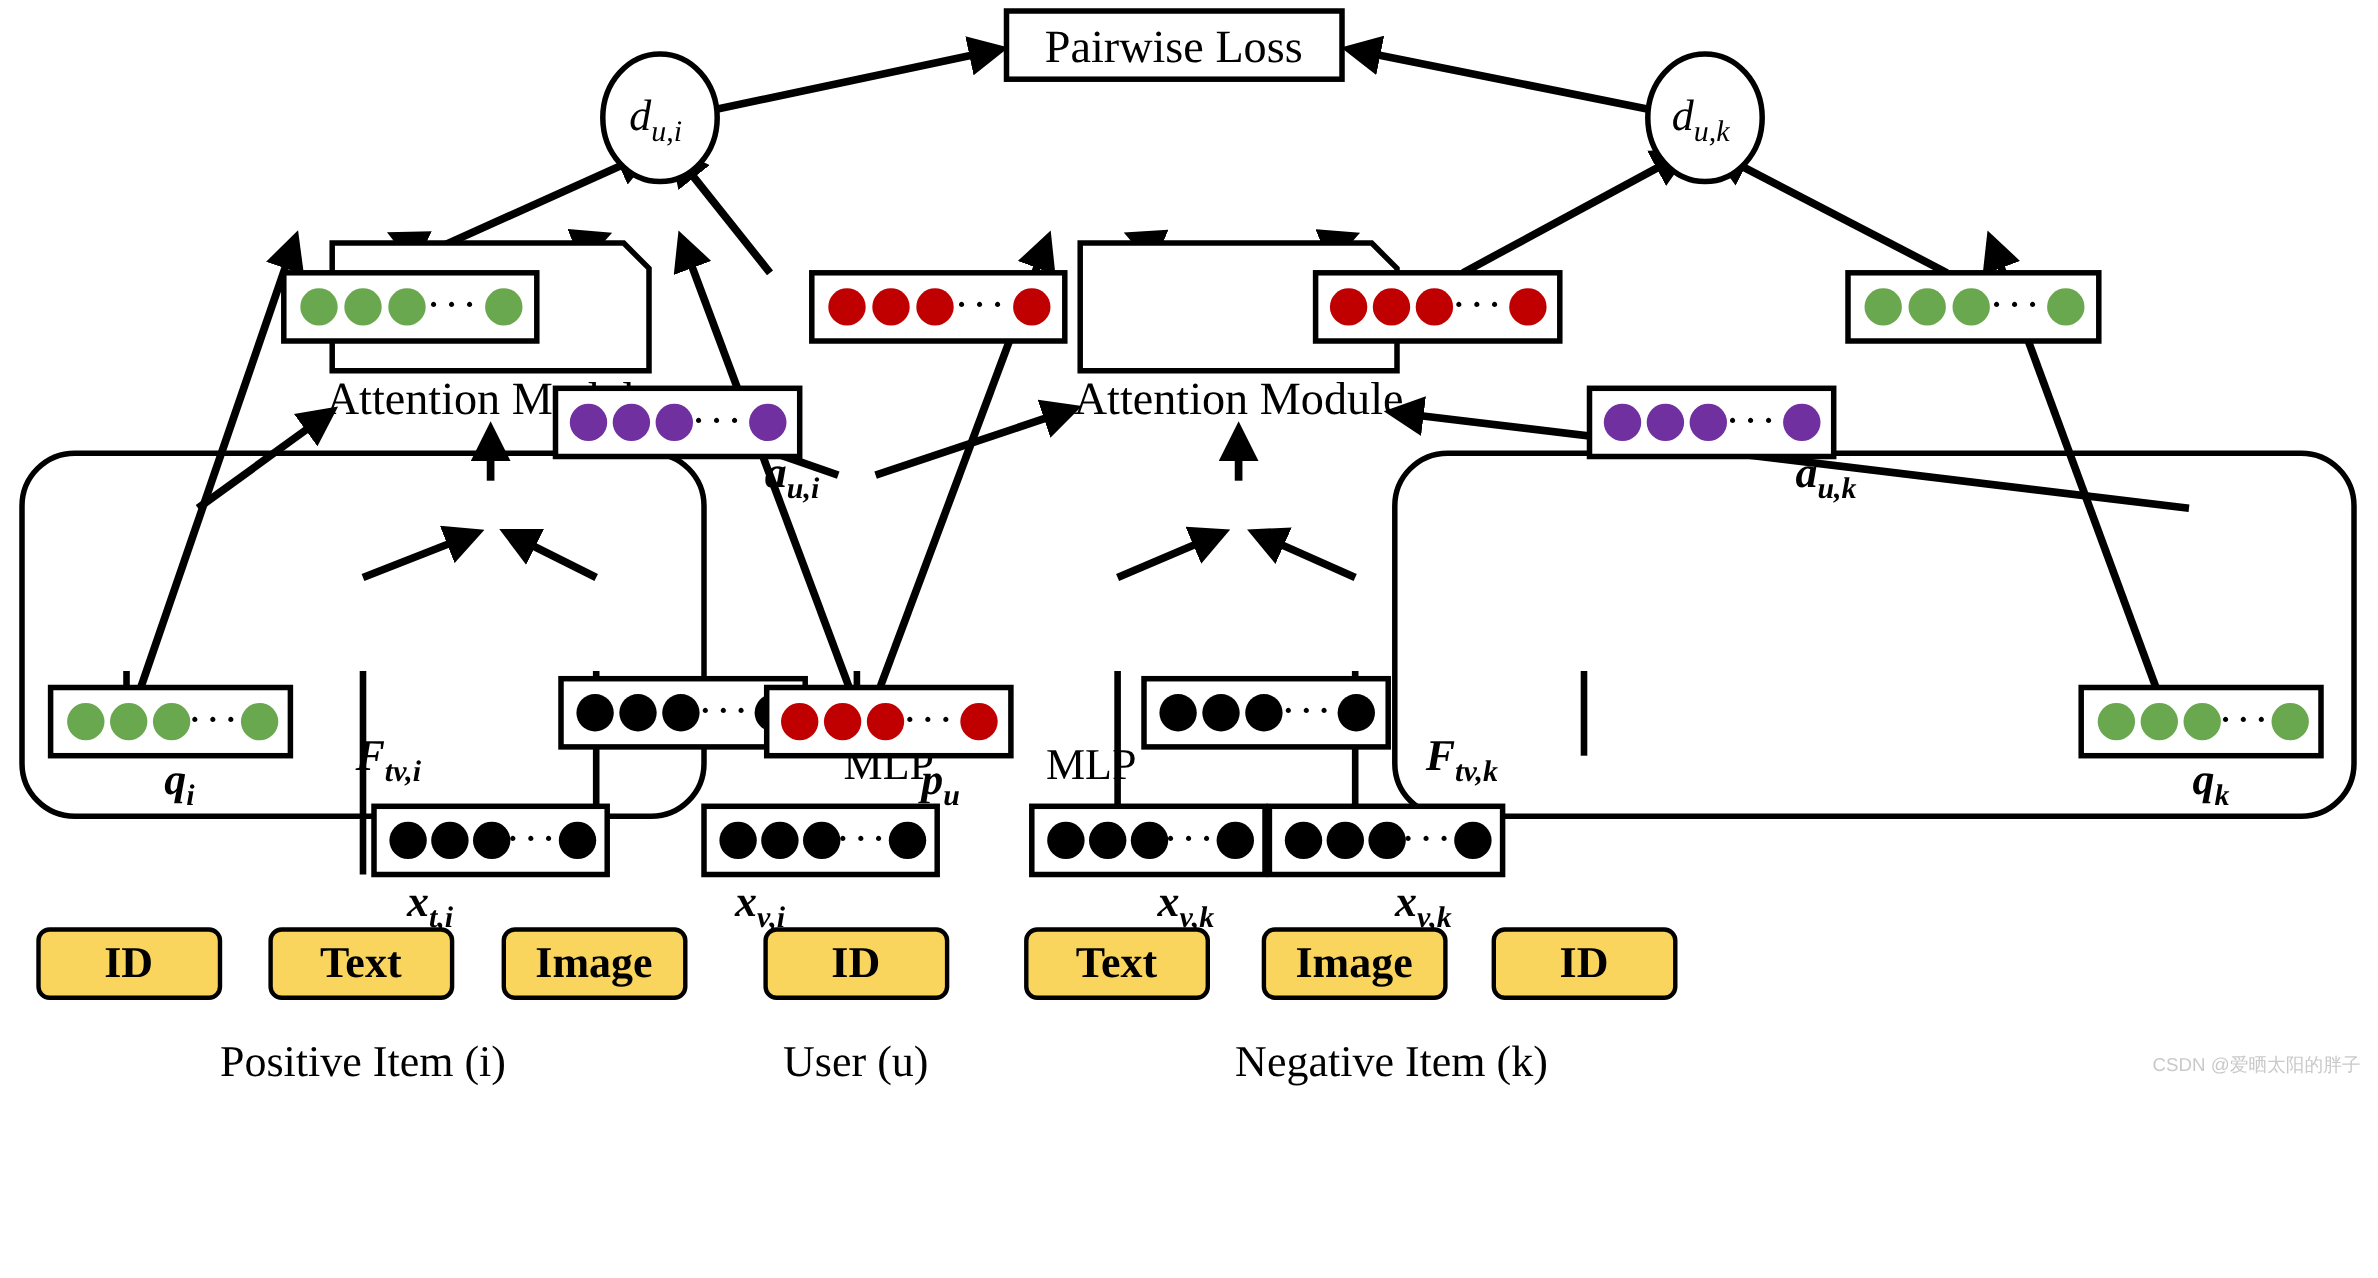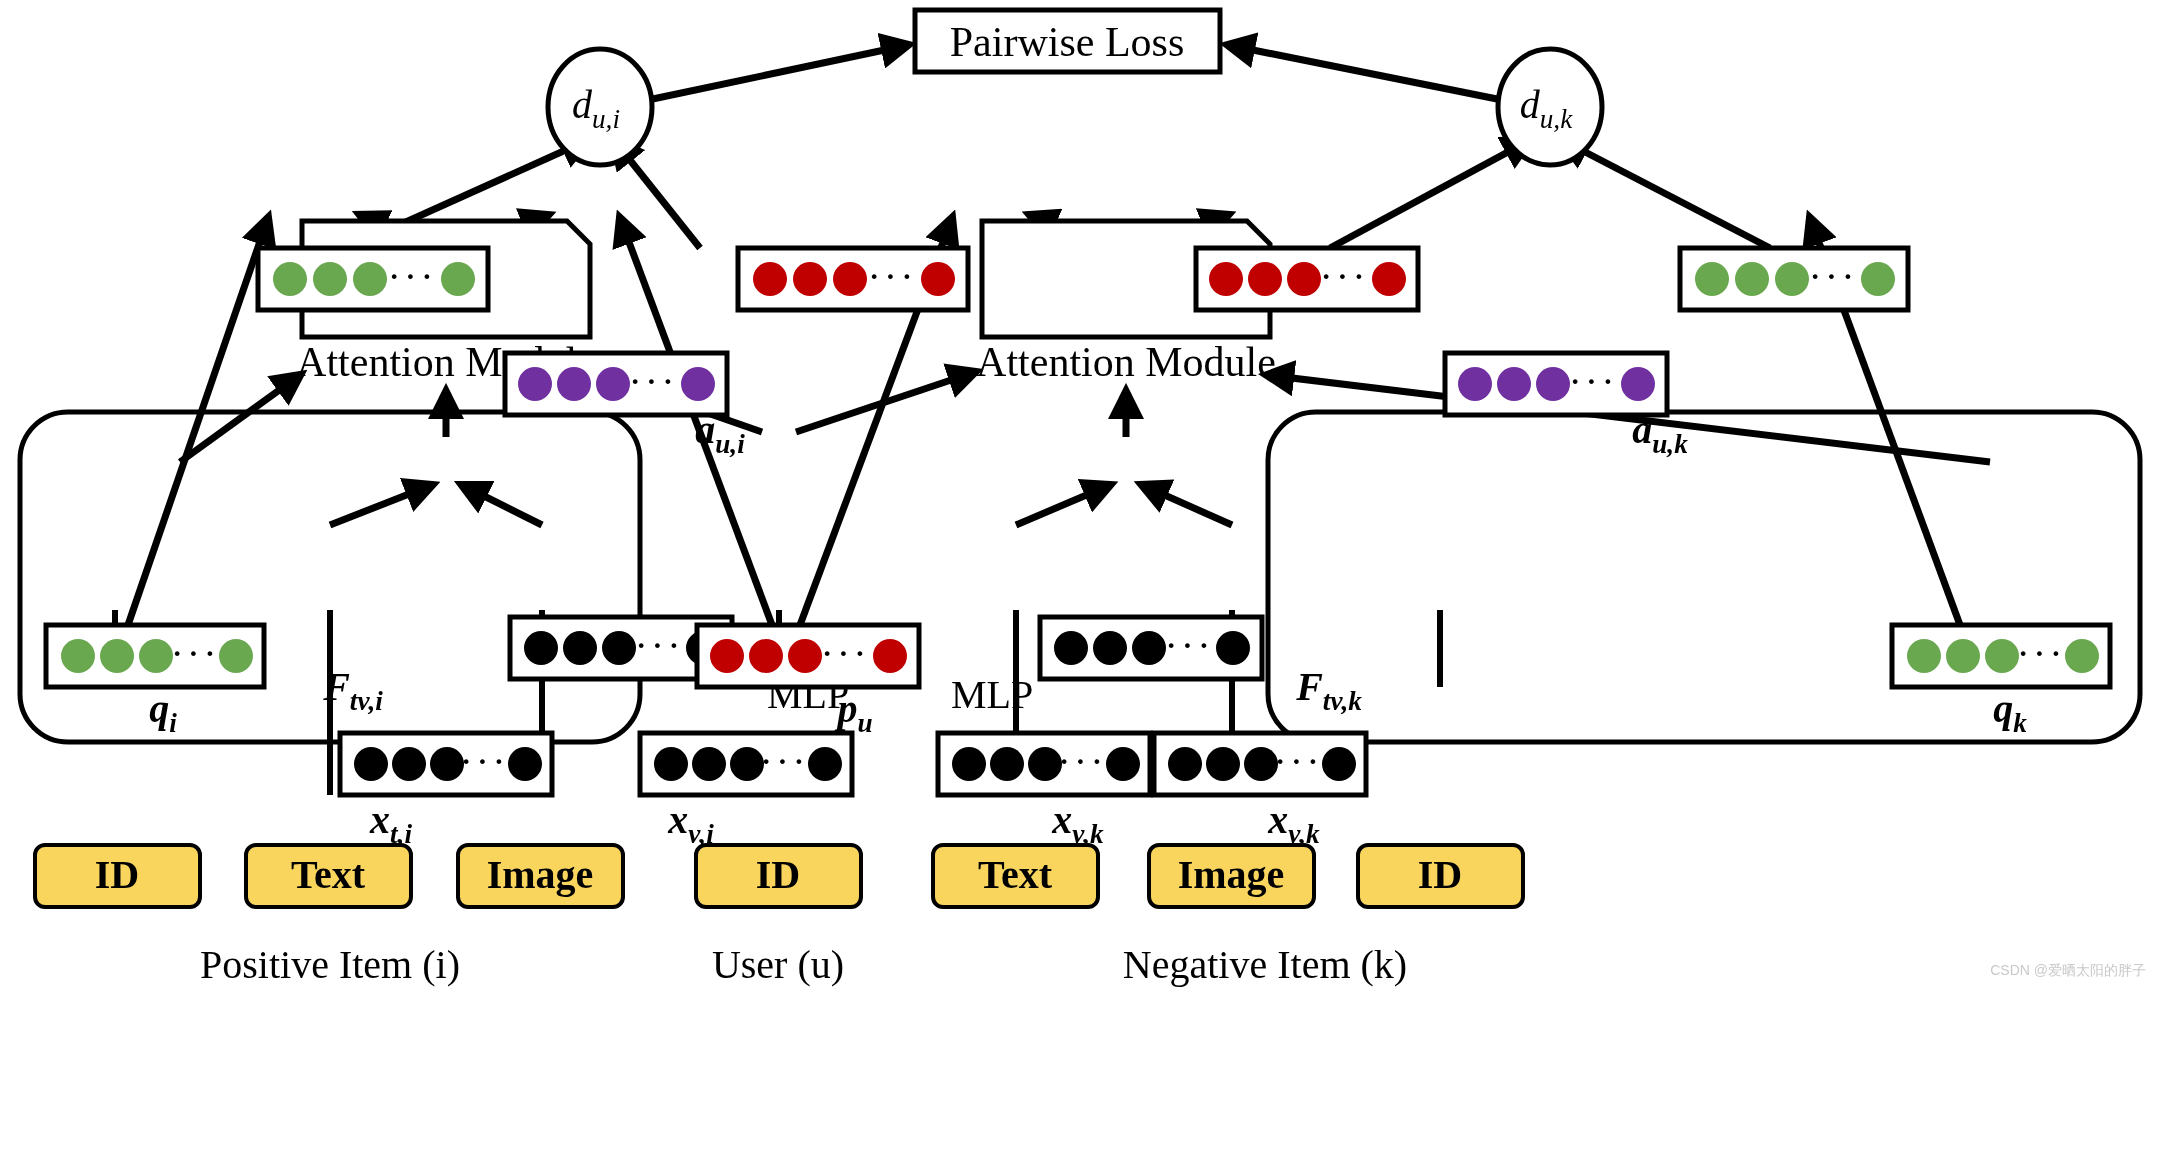--- a/index.html
+++ b/index.html
@@ -108,21 +108,21 @@
     font-size: 45px;
     font-weight: bold;
     color: #000000;
     letter-spacing: 0.3px;
   }
   .watermark {
     position: absolute;
     right: 16px;
     bottom: 8px;
     font-family: "Liberation Sans", "DejaVu Sans", sans-serif;
-    font-size: 14px;
+    font-size: 17px;
     color: #c9c9c9;
     white-space: nowrap;
   }
   .ellipsis-dots {
     font-family: "Liberation Serif", "DejaVu Serif", serif;
     font-size: 40px;
     fill: #000000;
     text-anchor: middle;
     letter-spacing: 3px;
   }

